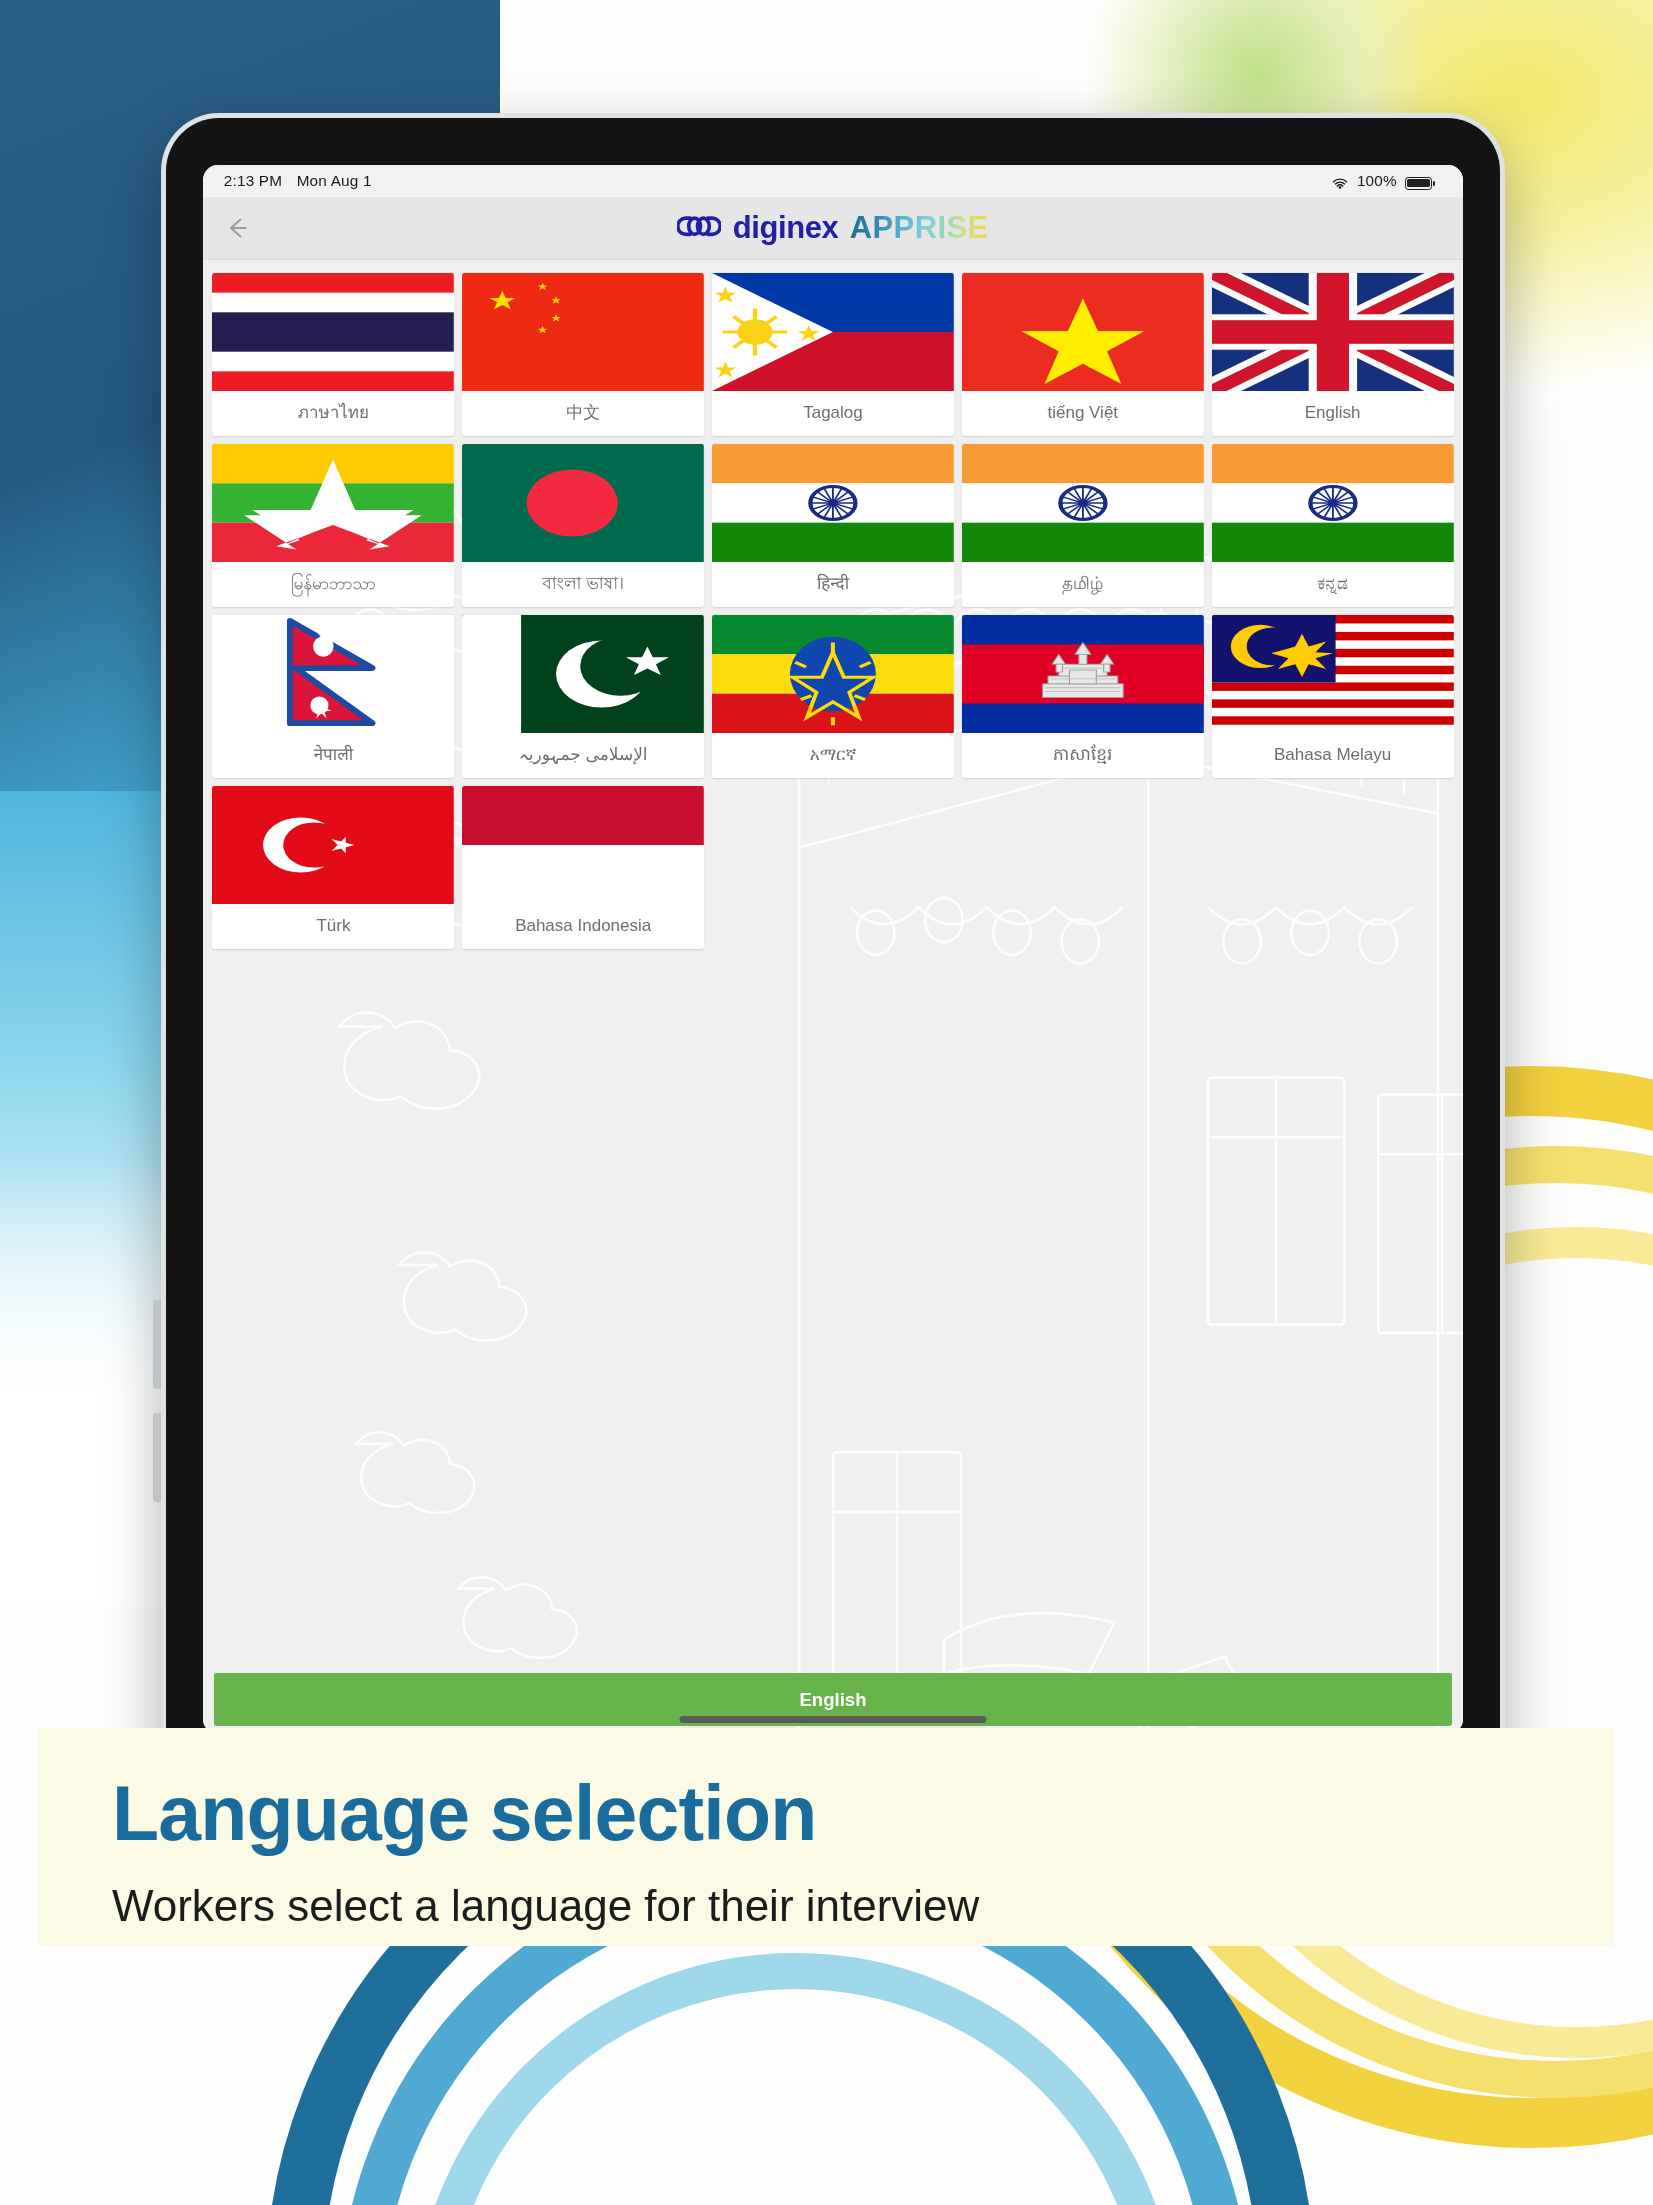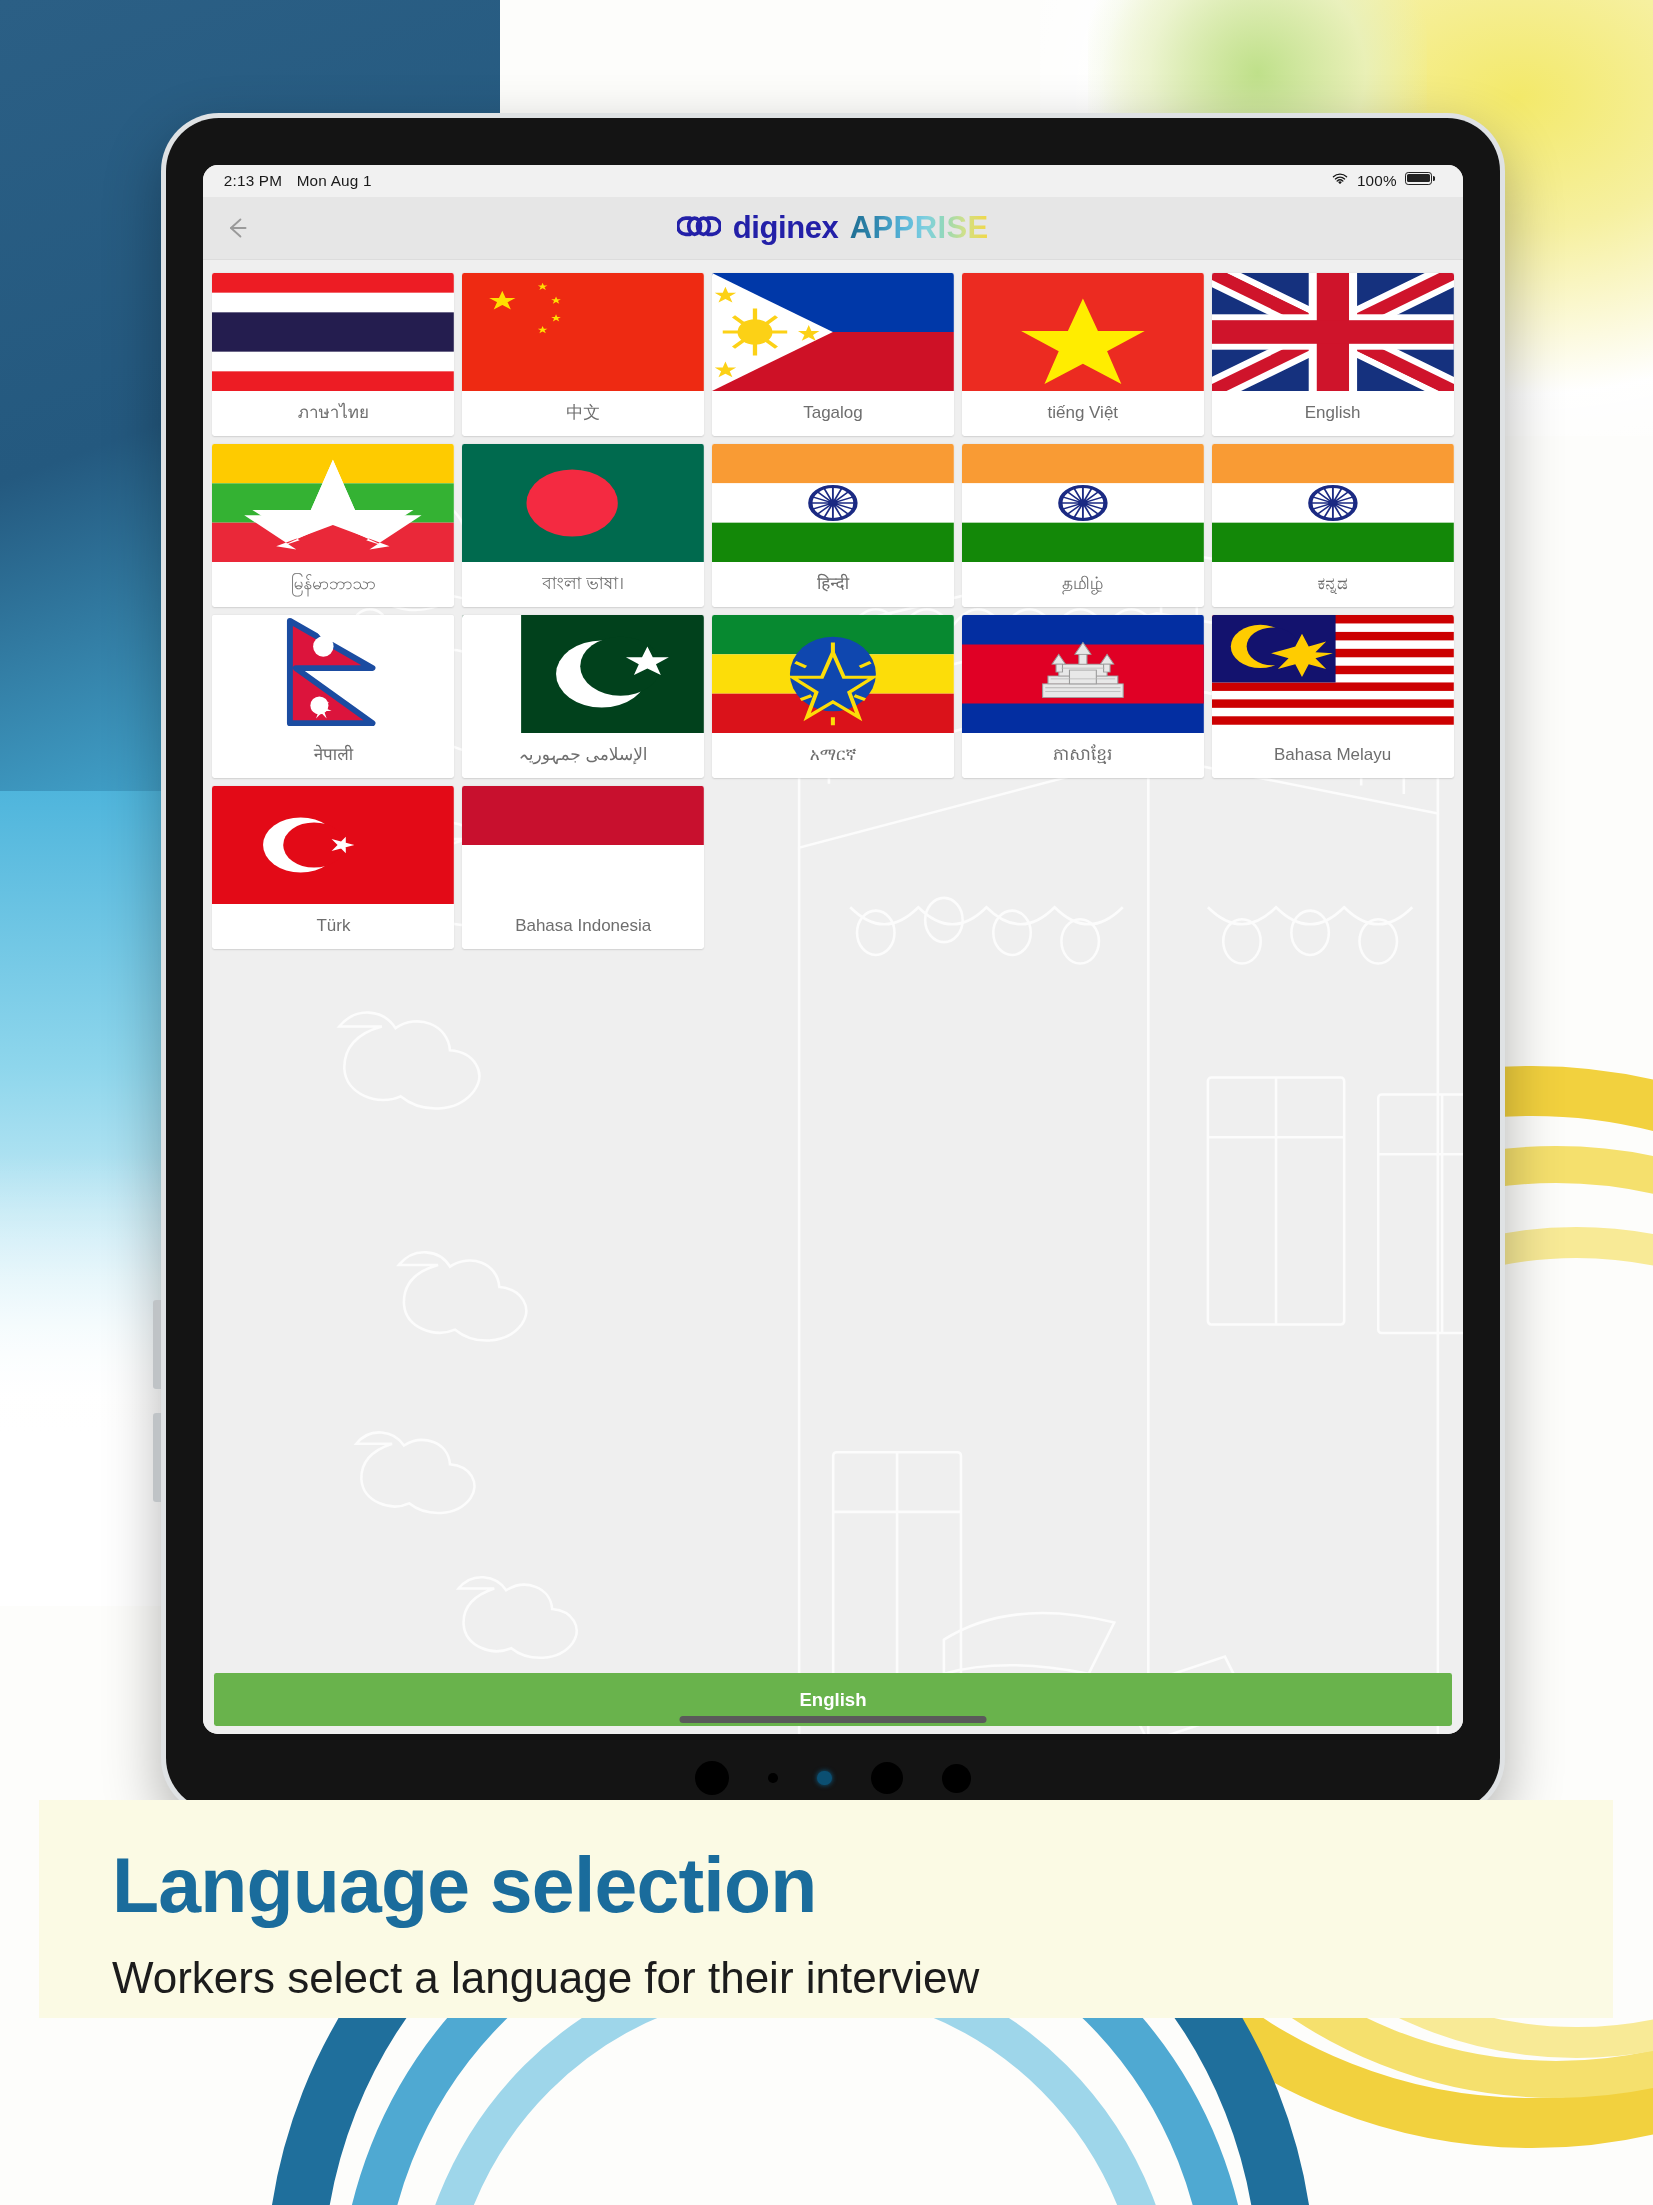--- a/index.html
+++ b/index.html
@@ -71,21 +71,21 @@
 
   
   .statusbar {
     height: 32px; flex: 0 0 32px;
     display: flex; align-items: center; justify-content: space-between;
     padding: 0 31px 0 21px;
     font-size: 15.3px; color: #1a1a1a; letter-spacing: 0.2px;
     background: #f1f1f1;
   }
   .sb-left { display: flex; gap: 14.5px; align-items: center; }
-  .sb-right { display: flex; gap: 8px; align-items: flex-start; }
+  .sb-right { display: flex; gap: 8px; align-items: flex-end; }
   .wifi-ico { display: inline-block; width: 18px; height: 13px; position: relative; }
   .batt { width: 27.4px; height: 13px; border: 1.6px solid #222; border-radius: 3.2px; position: relative; }
   .batt::after { content: ""; position: absolute; right: -4px; top: 3.2px; width: 2.4px; height: 4.8px; background: #222; border-radius: 0 1.6px 1.6px 0; }
   .batt-fill { position: absolute; inset: 1.6px; background: #222; border-radius: 1.6px; }
 
   
   .appbar {
     flex: 0 0 63px; display: flex; align-items: center;
     background: #e6e6e6; padding: 0 16px; position: relative;
     border-bottom: 0.8px solid #dcdcdc;
@@ -147,21 +147,21 @@
   }
   .bd { border-radius: 50%; background: #000; }
   .bd1 { width: 34px; height: 34px; }
   .bd2 { width: 9.7px; height: 9.7px; }
   .bd3 { width: 14.5px; height: 14.5px; background: #0b4f72; box-shadow: 0 0 4.8px #0d5f8a; }
   .bd4 { width: 32px; height: 32px; }
   .bd5 { width: 29px; height: 29px; }
 
   
   .caption {
-    position: absolute; left: 39px; top: 1800px; width: 1574px; height: 218px;
+    position: absolute; left: 39px; top: 1728px; width: 1574px; height: 218px;
     background: #fbfae4; padding: 47px 73px 0 73px;
   }
   .cap-title {
     font-size: 77px; font-weight: bold; color: #1a6c9c; letter-spacing: -0.8px; line-height: 1;
   }
   .cap-sub { margin-top: 29px; font-size: 44px; color: #1c1c1c; font-weight: 400; }
 </style>
 </head>
 <body>
 

